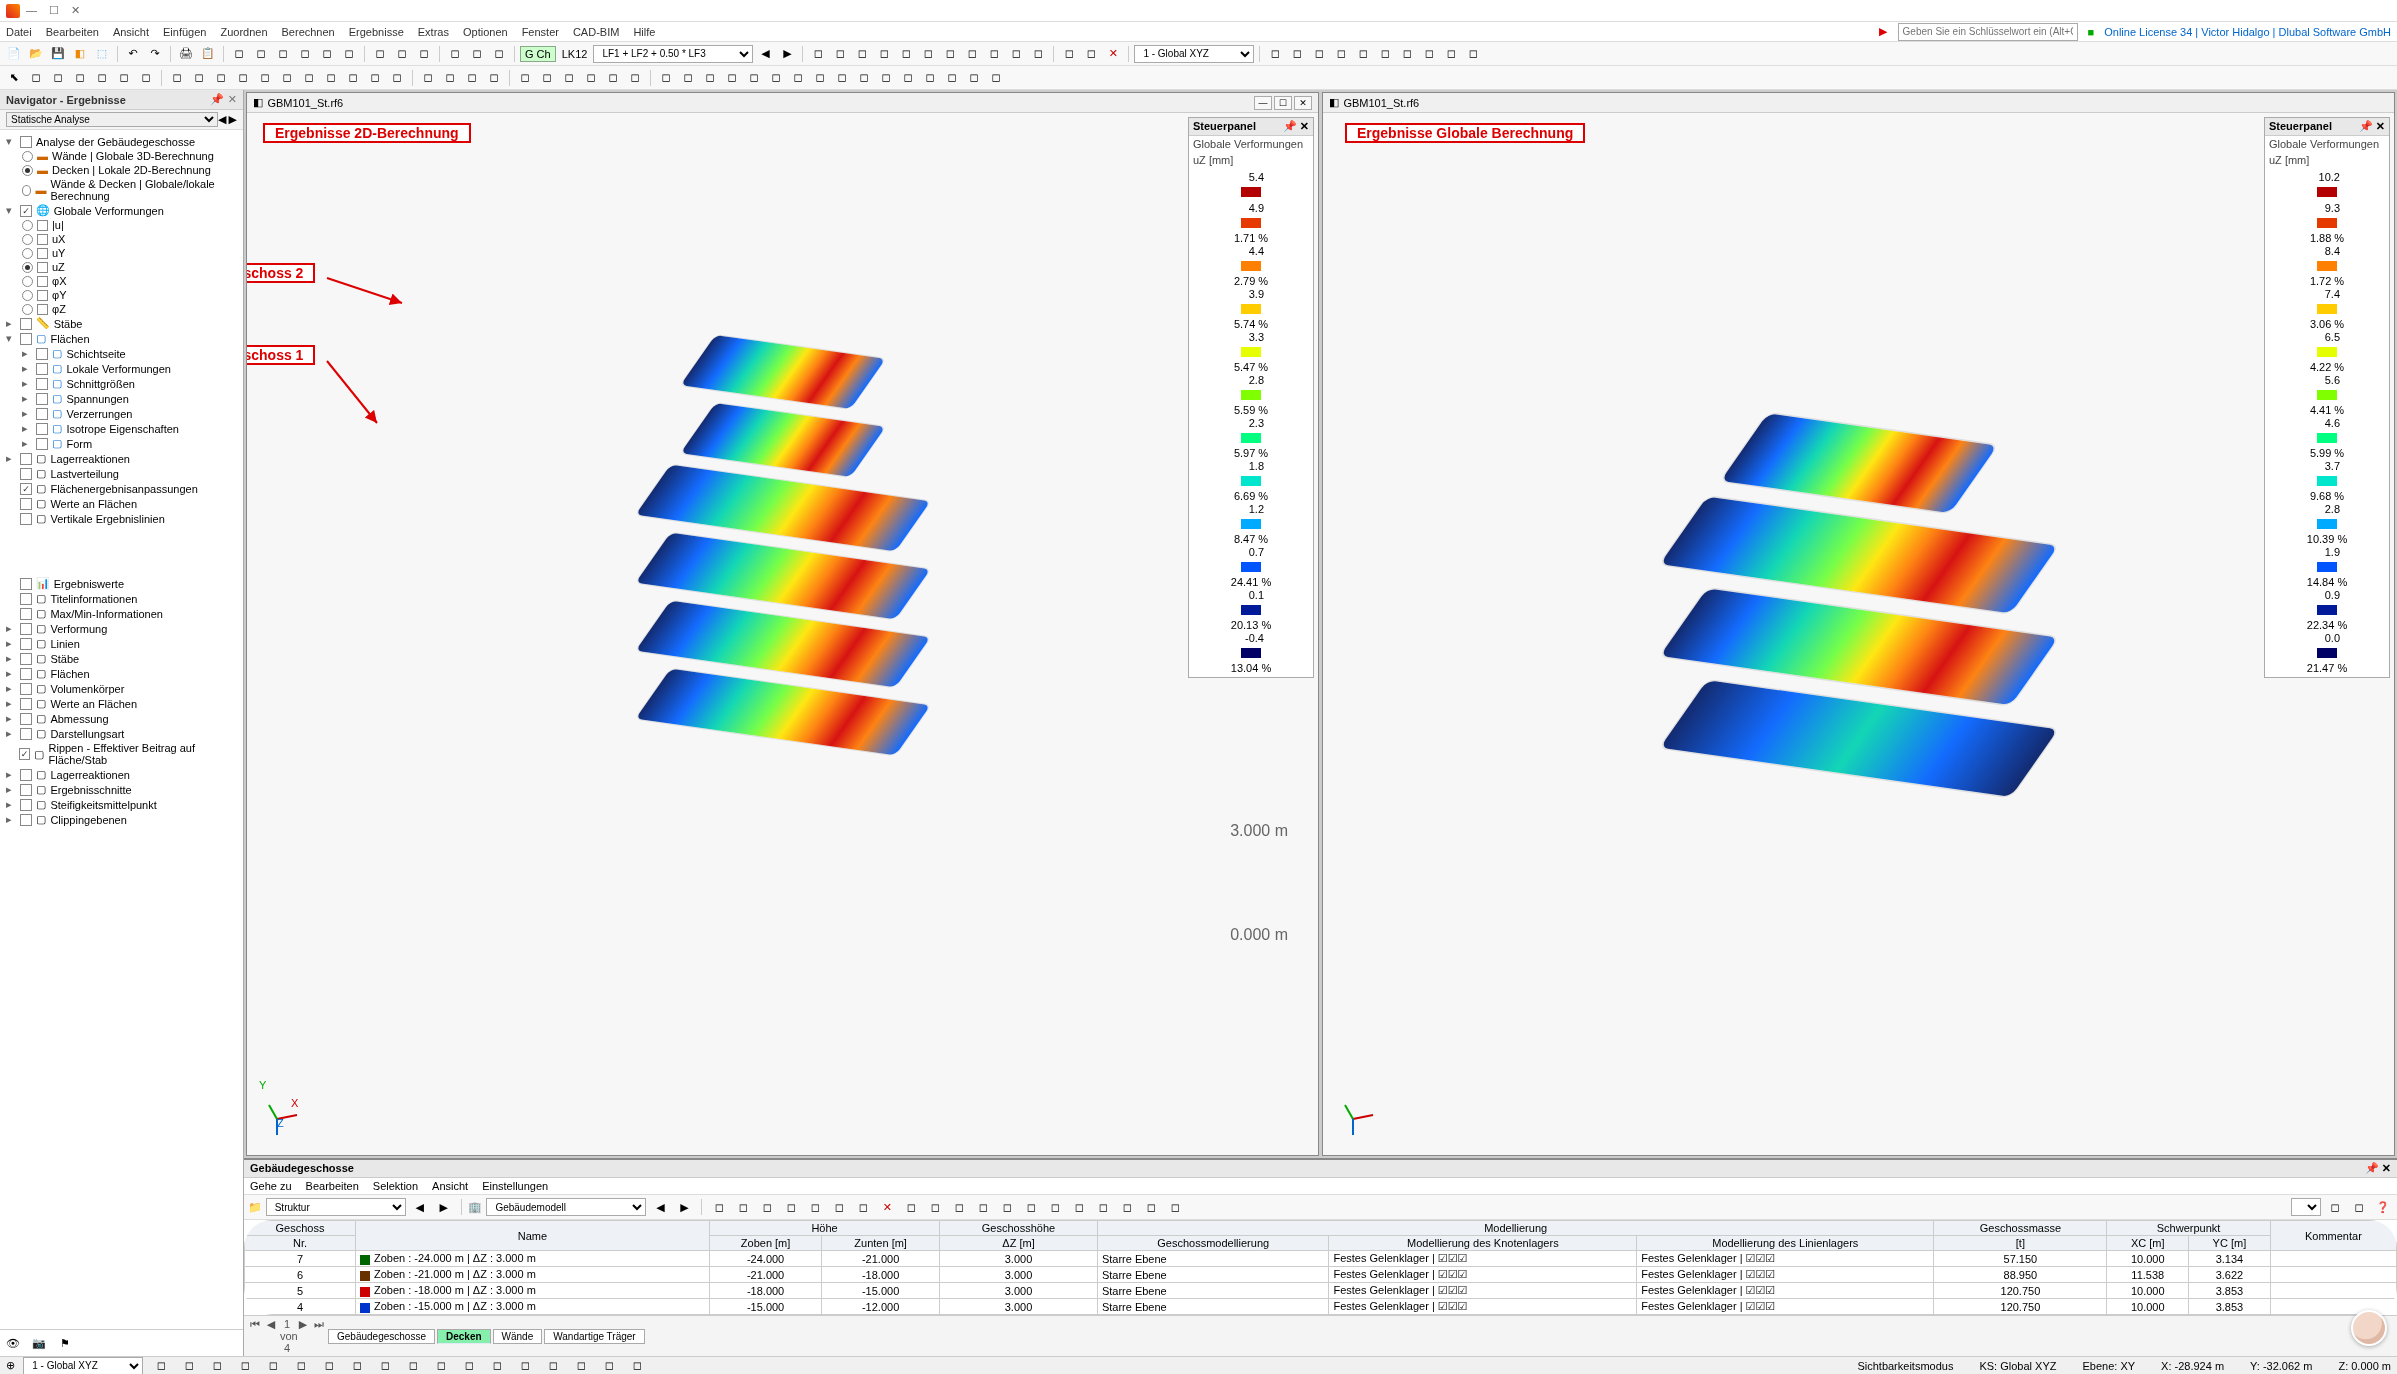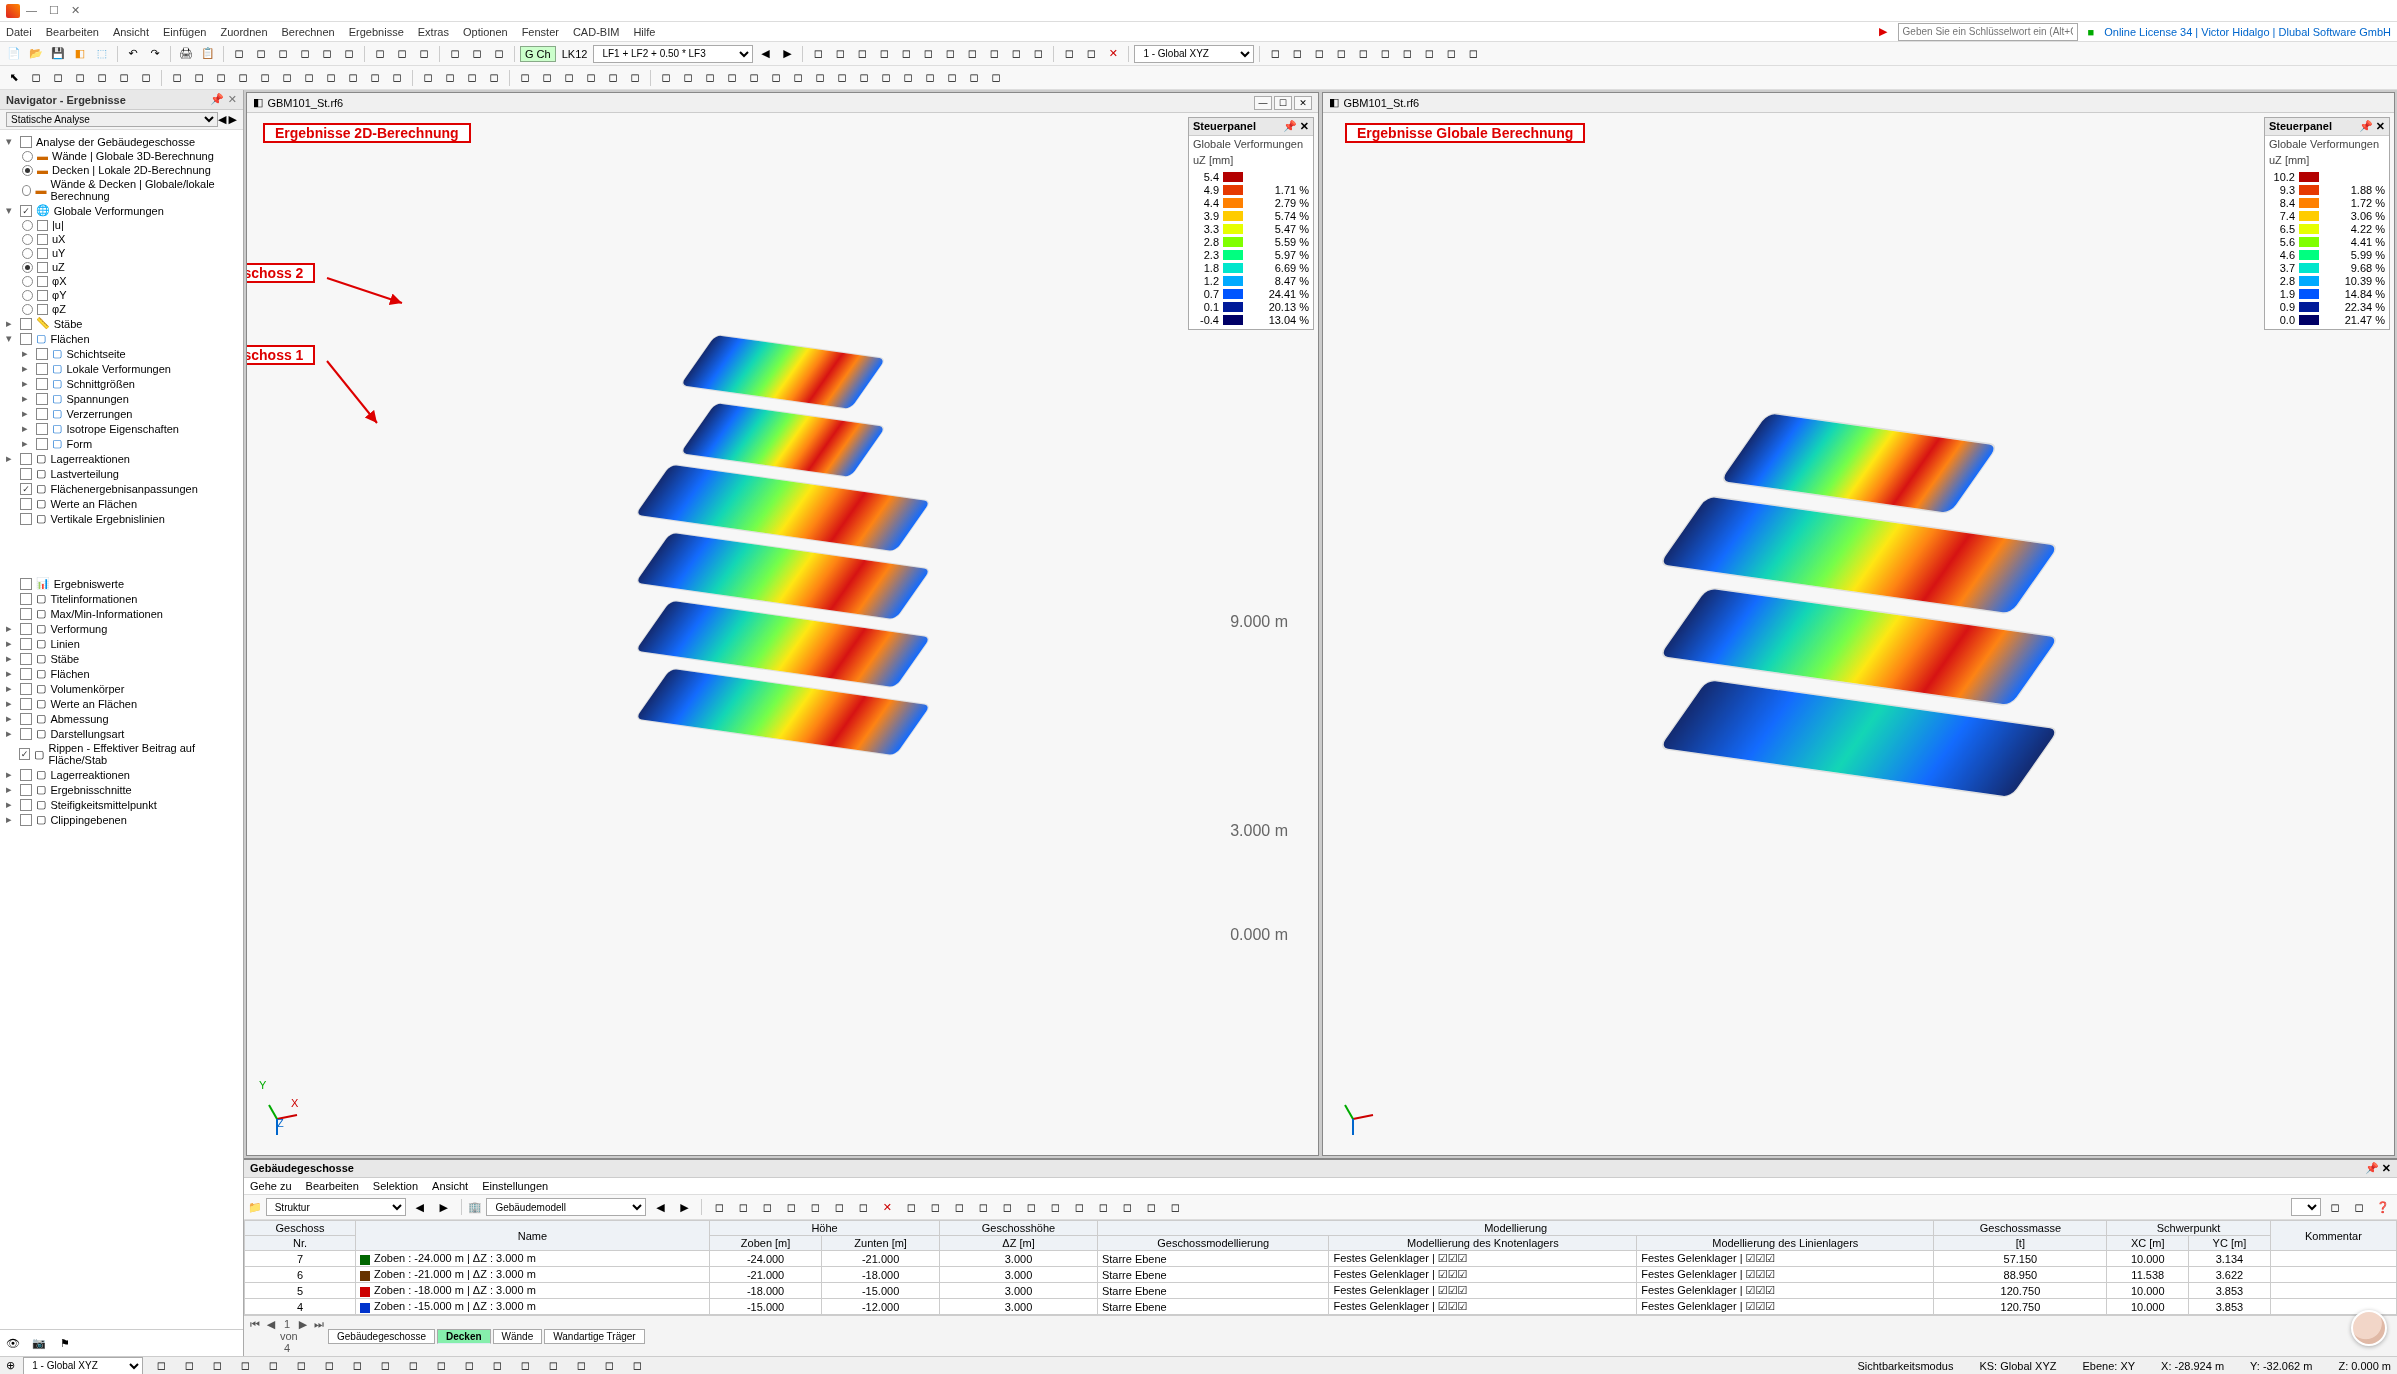--- a/index.html
+++ b/index.html
@@ -54,35 +54,35 @@
 
 .floorstack { position: absolute; left: 50%; top: 50%; transform: translate(-50%, -50%); }
 .floor { width: 260px; height: 50px; margin-bottom: 18px; transform: skew(-35deg, 8deg); border-radius: 6px; background: linear-gradient(90deg, #001a66 0%, #0060ff 15%, #00d4b0 30%, #6bff3b 45%, #ffe600 55%, #ff7a00 65%, #d40000 75%, #ff7a00 85%, #0060ff 100%); box-shadow: 0 0 0 1px rgba(0,0,0,.1); opacity: .92; }
 .floor.small { width: 170px; margin-left: 45px; }
 
 
 .steuerpanel { position: absolute; top: 4px; right: 4px; width: 126px; background: #fff; border: 1px solid #aaa; font-size: 10px; }
 .sp-title { background: #e8e8e8; padding: 2px 4px; display: flex; justify-content: space-between; border-bottom: 1px solid #ccc; font-weight: bold; }
 .sp-sub { padding: 2px 4px; color: #444; }
 .sp-rows { padding: 2px 4px; }
-.sp-row { display: flex; align-items: center; gap: 4px; margin: 1px 0; }
+.sp-row { display: flex; align-items: center; gap: 4px; margin: 1px 0; flex-direction: column; }
 .sp-row .val { width: 26px; text-align: right; }
 .sp-row .sw { width: 20px; height: 10px; }
 .sp-row .pct { flex: 1; text-align: right; }
 
 
 .callout { position: absolute; border: 2px solid #d00; background: #fff; padding: 0 10px; color: #d00; font-weight: bold; font-size: 14px; white-space: nowrap; z-index: 5; }
 .arrow-line { position: absolute; pointer-events: none; z-index: 4; }
 
 
 .bottom-panel { background: #fff; border-top: 2px solid #888; display: flex; flex-direction: column; }
 .bp-title { background: #e8e8e8; padding: 2px 6px; font-weight: bold; border-bottom: 1px solid #ccc; display: flex; justify-content: space-between; }
 .bp-menu { padding: 2px 6px; display: flex; gap: 14px; border-bottom: 1px solid #ddd; }
 .bp-toolbar { padding: 2px 4px; display: flex; align-items: center; gap: 4px; border-bottom: 1px solid #ddd; background: #f8f8f8; }
-.bp-table { overflow: auto; }
+.bp-table { overflow: auto; border-radius: 28px; }
 .bp-table table { border-collapse: collapse; width: 100%; font-size: 10px; }
 .bp-table th, .bp-table td { border: 1px solid #ccc; padding: 1px 4px; text-align: center; background: #fff; }
 .bp-table th { background: #eef2f6; font-weight: normal; }
 .bp-table td.left { text-align: left; }
 .bp-tabs { display: flex; align-items: center; gap: 2px; padding: 2px 4px; border-top: 1px solid #ccc; background: #f4f4f4; }
 .bp-tabs .nav { display: flex; gap: 2px; }
 .bp-tabs .nav span { width: 14px; text-align: center; cursor: pointer; color: #555; }
 .bp-tabs .tab { padding: 1px 8px; border: 1px solid #aaa; background: #fff; cursor: pointer; font-size: 10px; }
 .bp-tabs .tab.active { background: #86efac; border-bottom-color: #e0eaf5; font-weight: bold; }
 

